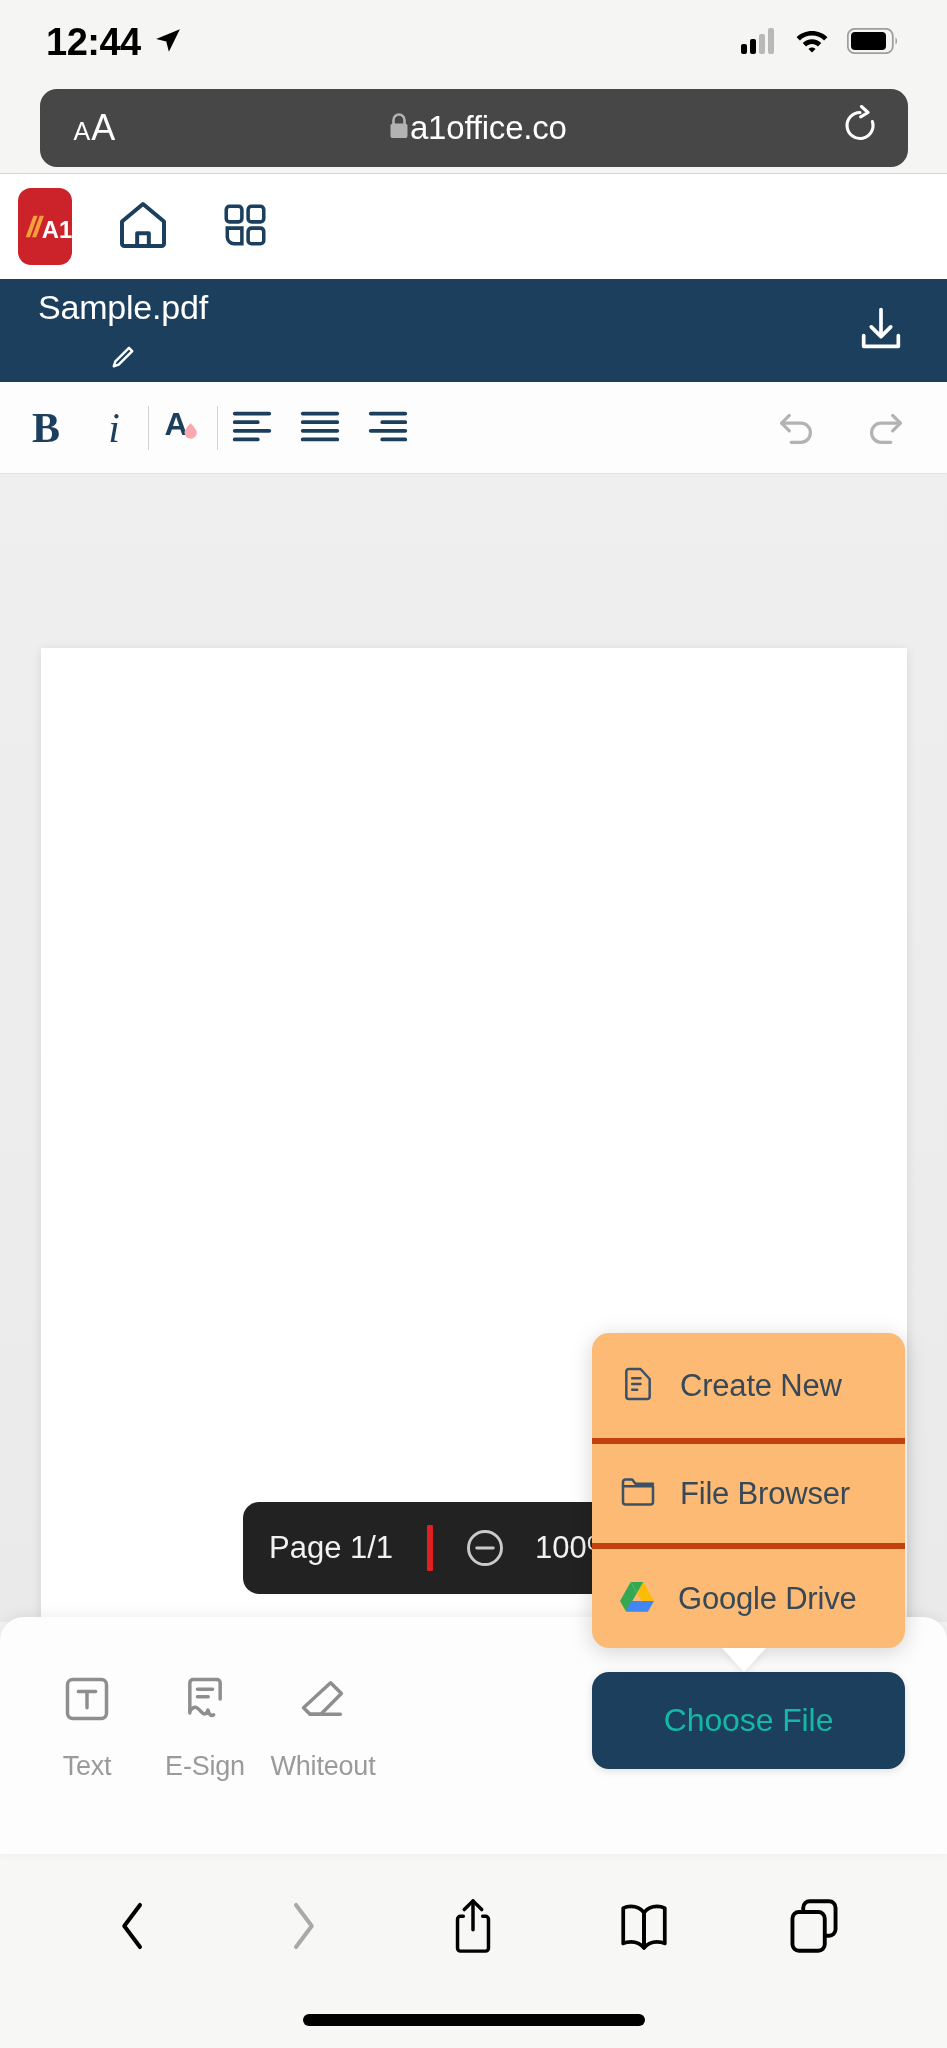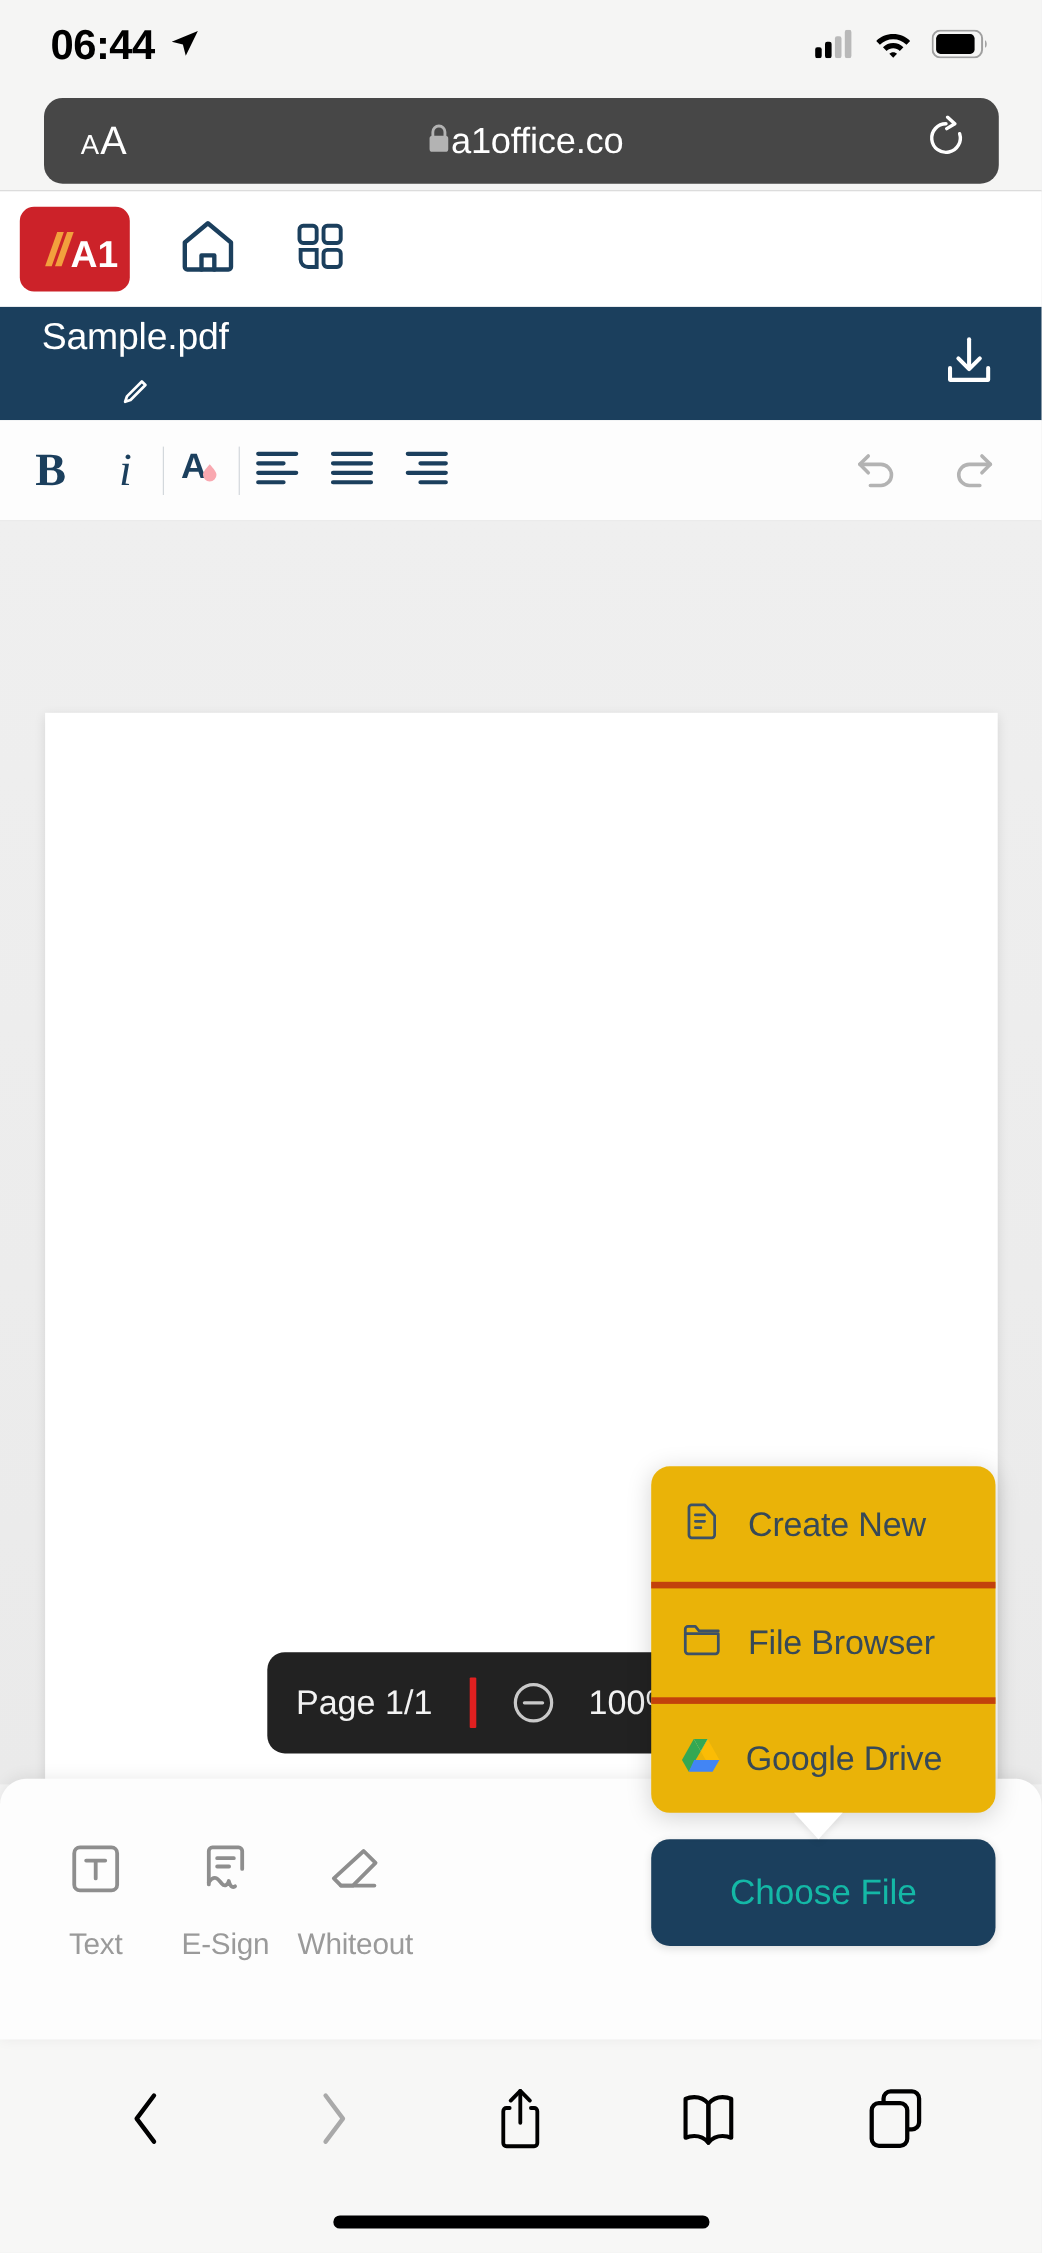--- a/index.html
+++ b/index.html
@@ -47,21 +47,21 @@
     background:#d2d2d2;
   }
 
   
   #app-nav {
     position:absolute; top:174px; left:0; width:947px; height:105px;
     background:#fff;
     display:flex; align-items:center; padding-left:18px; gap:40px;
   }
   #a1-logo {
-    width:100px; height:77px; border-radius:13px;
+    width:54px; height:77px; border-radius:13px;
     background:#cc2229;
     display:flex; align-items:center; justify-content:center;
     position:relative; overflow:hidden;
   }
   .nav-icon-btn { width:62px; height:62px; display:flex; align-items:center; justify-content:center; }
 
   
   #doc-header {
     position:absolute; top:279px; left:0; width:947px; height:103px;
     background:#1b3f5d;
@@ -112,21 +112,21 @@
   }
   #page-indicator { font-size:31px; color:#f2f2f2; white-space:nowrap; }
   #pill-red-sep { width:6px; height:46px; background:#e02020; margin:0 28px 0 34px; border-radius:1px; }
   #zoom-out-btn { width:48px; height:48px; display:flex; align-items:center; justify-content:center; }
   #zoom-level { font-size:31px; color:#f2f2f2; margin-left:26px; white-space:nowrap; }
 
   
   #file-popup {
     position:absolute; top:1333px; left:592px;
     width:313px;
-    background:#eab308; border-radius:17px;
+    background:#fdba74; border-radius:17px;
     box-shadow:0 4px 22px rgba(0,0,0,0.17);
     z-index:45;
     padding:0 0;
   }
   .popup-item {
     display:flex; align-items:center; gap:22px;
     height:105px; padding:0 26px;
   }
   .popup-item + .popup-item { border-top:6px solid #c2410c; }
   .popup-label { font-size:31px; color:#374957; letter-spacing:-0.2px; }
@@ -178,21 +178,21 @@
   #home-indicator {
     position:absolute; bottom:22px; left:50%; transform:translateX(-50%);
     width:342px; height:12px; background:#000; border-radius:6px;
   }
 </style>
 </head>
 <body>
 
 <div id="status-bar">
   <div id="status-left">
-    <span id="clock">06:44</span>
+    <span id="clock">12:44</span>
     <span>
       <svg width="30" height="30" viewBox="0 0 24 24">
           <path d="M21.5 2.5L2.5 10.3l8.1 2.1 2.1 8.1z" fill="#000"></path>
         </svg>
     </span>
   </div>
   <div id="status-right">
     <span>
       <svg width="36" height="26" viewBox="0 0 36 26">
         <rect x="0" y="16" width="6" height="10" rx="2" fill="#000"></rect>

